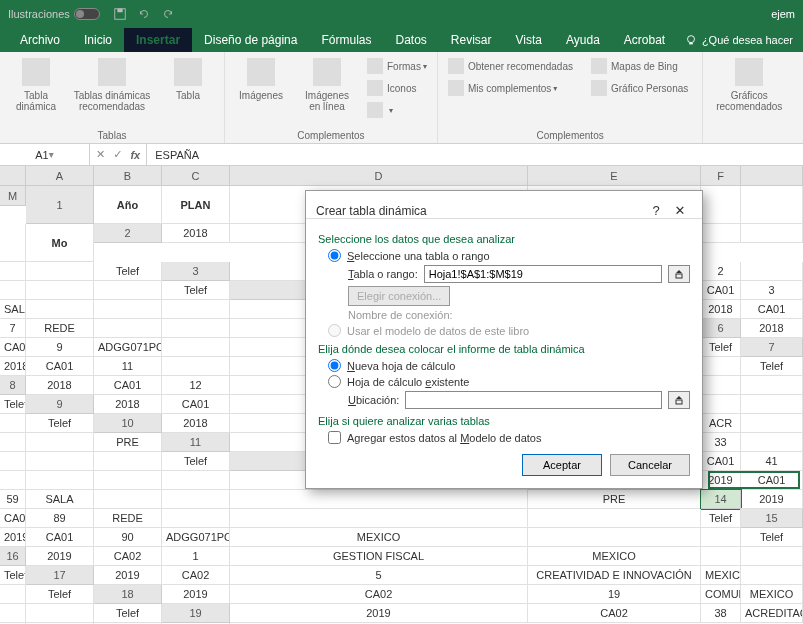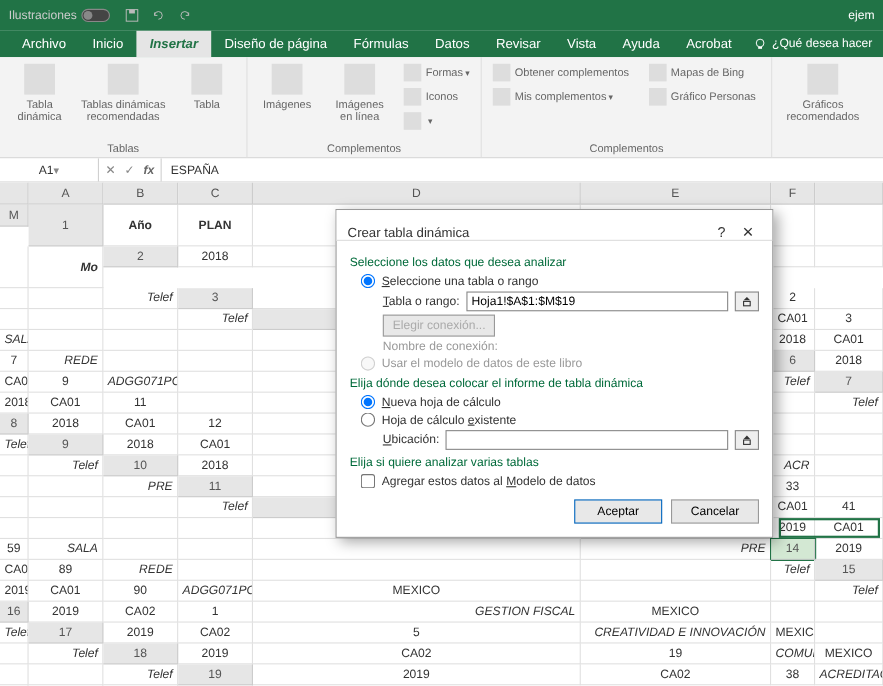--- a/index.html
+++ b/index.html
@@ -11,21 +11,21 @@
 .autosave-toggle { width: 26px; height: 12px; border: 1px solid #888; border-radius: 6px; background: #444; margin-right: 8px; position: relative; }
 .autosave-toggle::after { content: ''; position: absolute; width: 8px; height: 8px; border-radius: 50%; background: #888; left: 1px; top: 1px; }
 .qat-btn { width: 20px; height: 20px; display: inline-flex; align-items: center; justify-content: center; margin: 0 2px; color: #bbb; }
 .qat-btn svg { width: 14px; height: 14px; }
 .title-spacer { flex: 1; }
 .app-title { font-size: 11px; color: #fff; }
 
 
 .tabbar { height: 24px; background: #217346; display: flex; align-items: stretch; padding-left: 8px; }
 .tab { padding: 0 12px; color: #fff; font-size: 12px; display: flex; align-items: center; cursor: pointer; }
-.tab.active { background: #e5e5e5; color: #217346; font-weight: 600; font-style: italic; }
+.tab.active { background: #0f172a; color: #217346; font-weight: 600; }
 .tell-me { margin-left: auto; margin-right: 10px; display: flex; align-items: center; color: #fff; font-size: 11px; }
 .tell-me svg { width: 14px; height: 14px; margin-right: 4px; }
 
 
 .ribbon { height: 92px; background: #f3f3f3; border-bottom: 1px solid #d0d0d0; display: flex; }
 .ribbon-group { border-right: 1px solid #e0e0e0; display: flex; flex-direction: column; align-items: center; padding: 4px 6px 2px; }
 .ribbon-buttons { display: flex; gap: 6px; flex: 1; align-items: flex-start; }
 .ribbon-btn-lg { display: flex; flex-direction: column; align-items: center; width: 60px; font-size: 10px; color: #666; text-align: center; line-height: 1.1; cursor: default; }
 .ribbon-btn-lg.w70 { width: 80px; }
 .ribbon-btn-lg .ico { width: 28px; height: 28px; background: #ddd; margin: 2px 0 4px; display: flex; align-items: center; justify-content: center; }
@@ -44,21 +44,21 @@
 .fx-label { font-style: italic; font-weight: bold; color: #666; }
 .formula-bar { flex: 1; border-left: 1px solid #d0d0d0; padding: 0 8px; display: flex; align-items: center; font-size: 11px; }
 
 
 .grid-container { height: 458px; overflow: hidden; position: relative; background: #fff; }
 .grid { display: grid; grid-template-columns: 26px 68px 68px 68px 298px 173px 40px 62px; }
 .gh { background: #e6e6e6; border-right: 1px solid #ccc; border-bottom: 1px solid #ccc; text-align: center; font-size: 11px; color: #555; height: 20px; line-height: 20px; }
 .rh { background: #e6e6e6; border-right: 1px solid #ccc; border-bottom: 1px solid #ccc; text-align: center; font-size: 11px; color: #555; }
 .rh.sel { background: #d3e8d3; outline: 1px solid #217346; }
 .cell { border-right: 1px solid #e0e0e0; border-bottom: 1px solid #e0e0e0; padding: 0 4px; font-size: 11px; height: 19px; line-height: 18px; text-align: center; overflow: hidden; white-space: nowrap; }
-.cell.left { text-align: right; font-style: italic; }
+.cell.left { text-align: center; }
 .cell.hdr { font-weight: bold; height: 38px; line-height: 38px; }
 .sel-ring { position: absolute; border: 2px solid #217346; pointer-events: none; }
 
 
 .dialog { position: absolute; left: 305px; top: 190px; width: 398px; background: #fff; border: 1px solid #999; box-shadow: 4px 4px 12px rgba(0,0,0,0.35); font-size: 11px; }
 .dlg-title { height: 28px; background: #fff; border-bottom: 1px solid #ddd; display: flex; align-items: flex-end; padding: 0 10px; font-size: 12px; }
 .dlg-title .spacer { flex: 1; }
 .dlg-title .help-btn, .dlg-title .close-btn { width: 24px; text-align: center; font-size: 13px; cursor: pointer; }
 .dlg-body { padding: 8px 12px 12px; }
 .dlg-section-h { color: #006a3a; font-size: 11px; margin: 6px 0 4px; }
@@ -173,21 +173,21 @@
           </div>
       </div>
     </div>
     <div class="ribbon-group-label">Complementos</div>
   </div>
   <div class="ribbon-group">
     <div class="ribbon-buttons">
       <div class="ribbon-stack">
         <div class="ribbon-btn-sm">
             <span class="ico-sm"></span>
-            <span>Obtener complementos</span>
+            <span>Obtener recomendadas</span>
           </div>
         <div class="ribbon-btn-sm">
             <span class="ico-sm"></span>
             <span>Mis complementos</span>
             <span class="chev">▾</span>
           </div>
       </div>
       <div class="ribbon-stack ribbon-sep">
         <div class="ribbon-btn-sm">
             <span class="ico-sm"></span>

